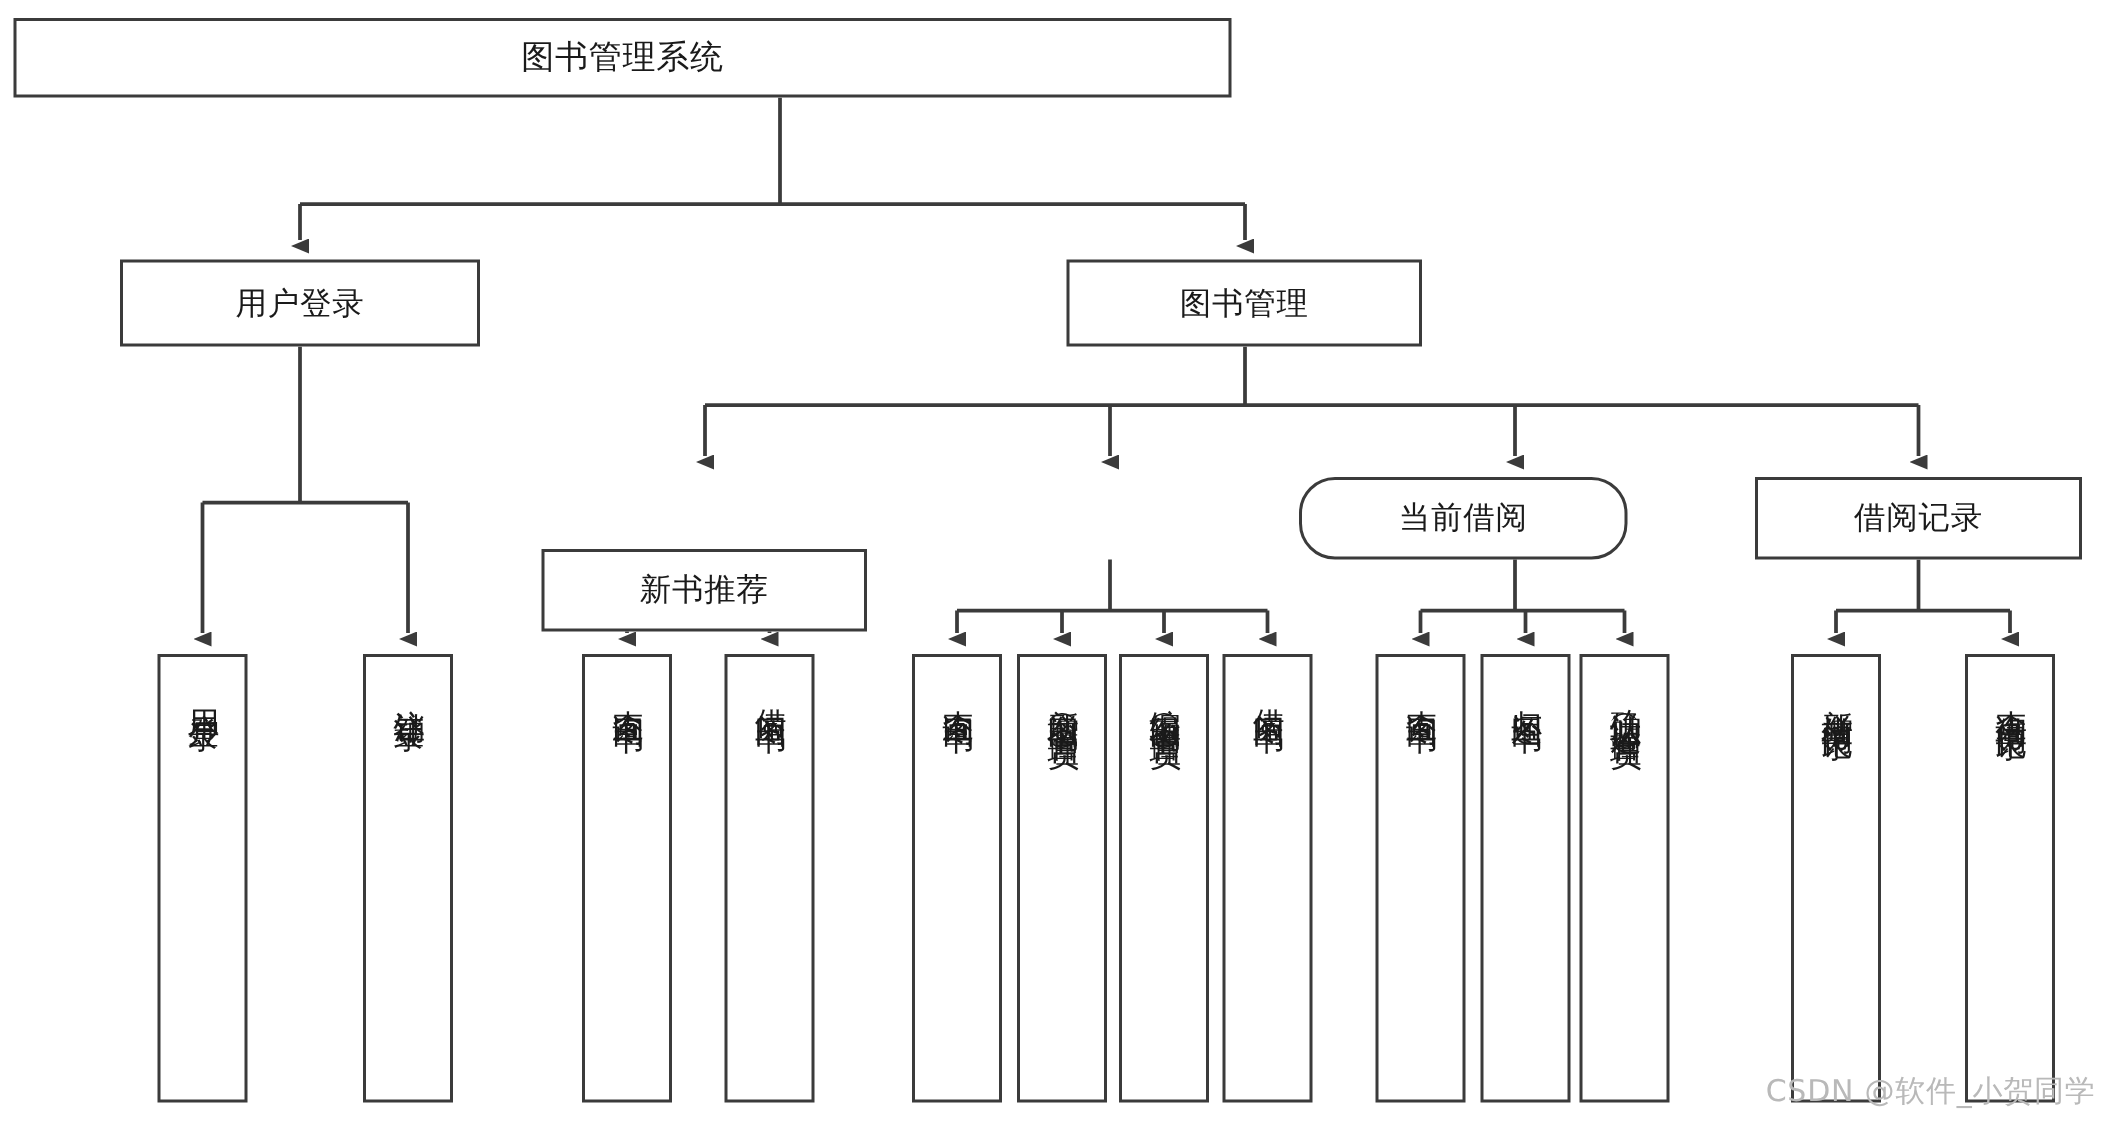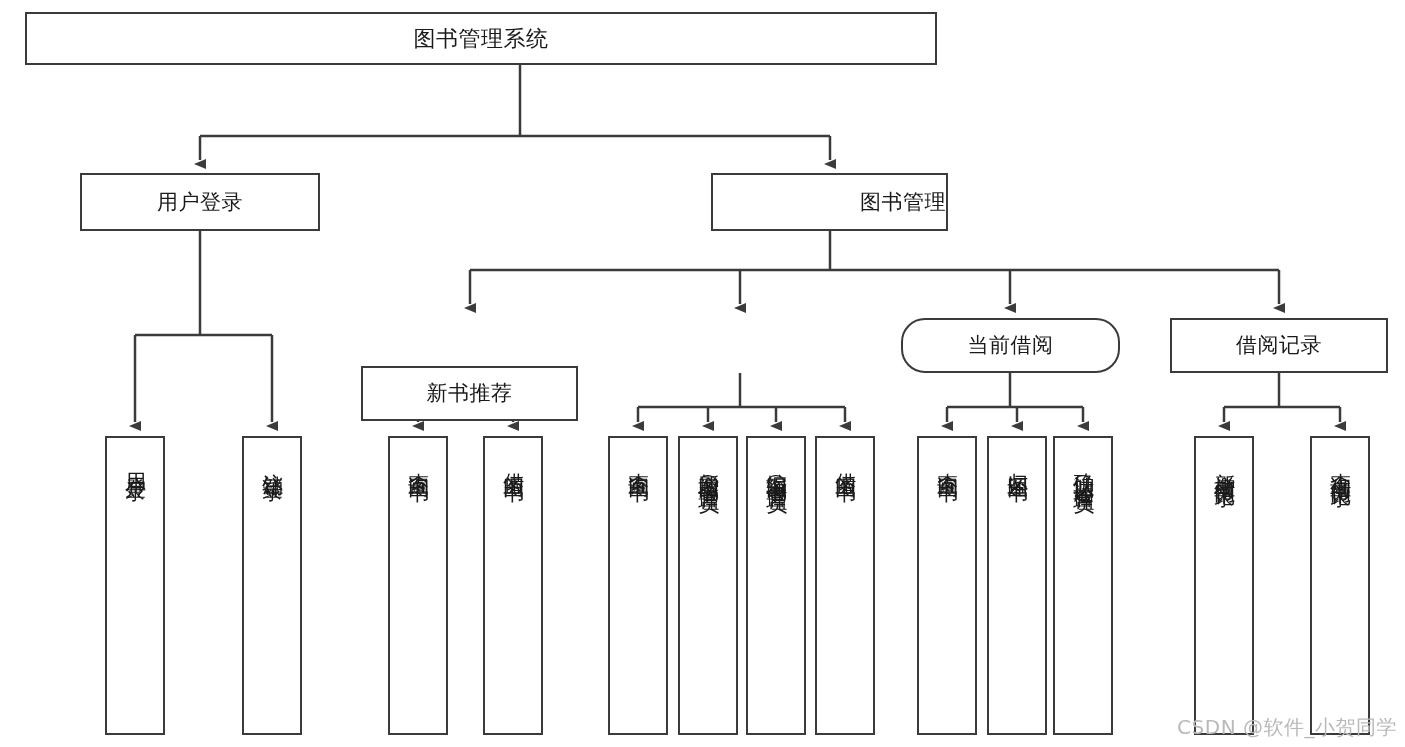--- a/index.html
+++ b/index.html
@@ -115,35 +115,35 @@
       <path d="M1017,407 L1017,422" marker-end="url(#arrow)"></path>
       <path d="M1083,407 L1083,422" marker-end="url(#arrow)"></path>
 
       <path d="M1279,373 L1279,407"></path>
       <path d="M1224,407 L1340,407"></path>
       <path d="M1224,407 L1224,422" marker-end="url(#arrow)"></path>
       <path d="M1340,407 L1340,422" marker-end="url(#arrow)"></path>
     </g>
   </svg>
 
-  <div class="node root" style="left: 25px; top: 12px; width: 912px; height: 53px;">
+  <div class="node root" style="left: 9px; top: 12px; width: 812px; height: 53px;">
     <span class="label">图书管理系统</span>
   </div>
 
   <div class="node" style="left: 80px; top: 173px; width: 240px; height: 58px;">
     <span class="label">用户登录</span>
   </div>
-  <div class="node" style="left: 711px; top: 173px; width: 237px; height: 58px; justify-content: flex-end;">
+  <div class="node" style="left: 711px; top: 173px; width: 237px; height: 58px;">
     <span class="label">图书管理</span>
   </div>
 
   <div class="node" style="left: 361px; top: 318px; width: 217px; height: 55px; margin-top: 48px;">
     <span class="label">新书推荐</span>
   </div>
-  <div class="node" style="left: 901px; top: 318px; width: 219px; height: 55px; border-radius: 24px;">
+  <div class="node" style="left: 866px; top: 318px; width: 219px; height: 55px; border-radius: 24px;">
     <span class="label">当前借阅</span>
   </div>
   <div class="node" style="left: 1170px; top: 318px; width: 218px; height: 55px;">
     <span class="label">借阅记录</span>
   </div>
 
   <div class="node vertical" style="left: 105px; top: 436px; width: 60px; height: 299px;">
     <span class="label">用户登录</span>
   </div>
   <div class="node vertical" style="left: 242px; top: 436px; width: 60px; height: 299px;">

